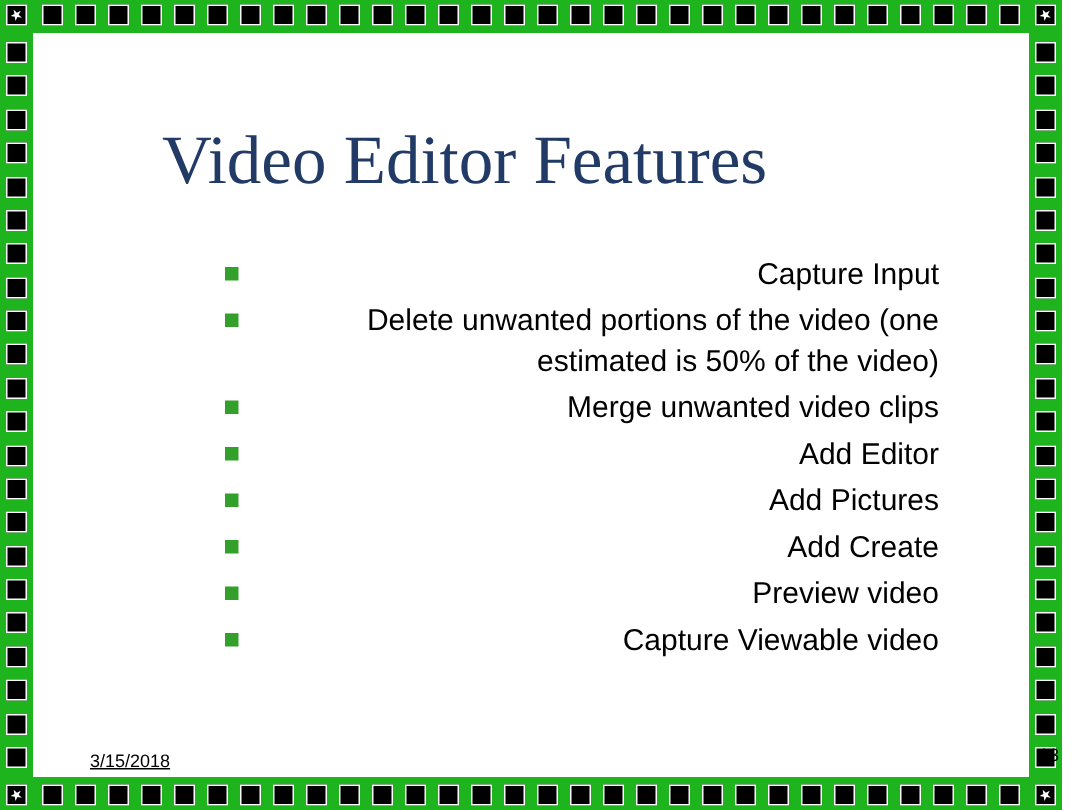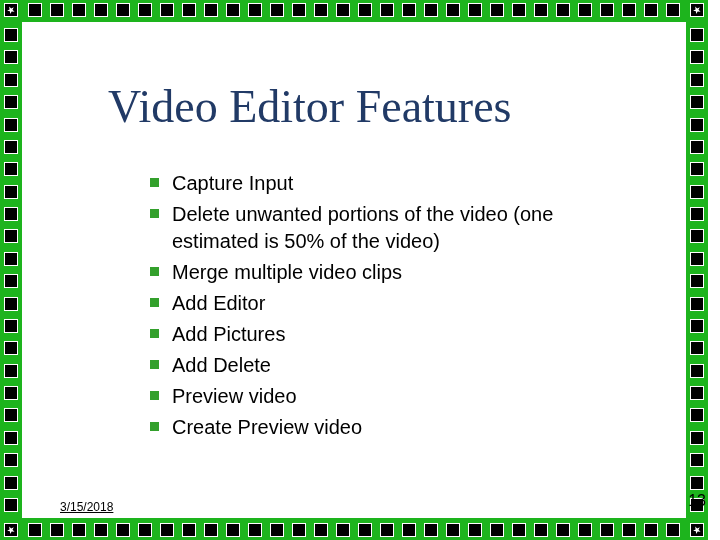--- a/index.html
+++ b/index.html
@@ -85,20 +85,21 @@
     position: absolute;
     top: 148px;
     left: 128px;
     right: 60px;
     list-style: none;
     margin: 0;
     padding: 0;
     color: #000;
     font-size: 20px;
     line-height: 1.35;
+    text-align: right;
   }
   .bullets li {
     position: relative;
     padding-left: 22px;
     margin: 0 0 4px 0;
   }
   .bullets li::before {
     content: "";
     position: absolute;
     left: 0;
@@ -112,21 +113,21 @@
     left: 38px;
     bottom: 4px;
     font-size: 12px;
     color: #000;
     text-decoration: underline;
   }
   .page-num {
     position: absolute;
     right: 2px;
     bottom: 30px;
-    font-size: 16px;
+    font-size: 12px;
     color: #000;
   }
 </style>
 </head>
 <body>
 
 <div class="slide">
 
   <div class="frame">
     <div class="edge top"></div>
@@ -249,24 +250,24 @@
     <div class="corner tr"></div>
     <div class="corner bl"></div>
     <div class="corner br"></div>
   </div>
 
   <div class="content">
     <div class="title">Video Editor Features</div>
     <ul class="bullets">
       <li><span>Capture Input</span></li>
       <li><span>Delete unwanted portions of the video (one estimated is 50% of the video)</span></li>
-      <li><span>Merge multiple video clips</span></li>
+      <li><span>Merge unwanted video clips</span></li>
       <li><span>Add Editor</span></li>
       <li><span>Add Pictures</span></li>
-      <li><span>Add Delete</span></li>
+      <li><span>Add Create</span></li>
       <li><span>Preview video</span></li>
-      <li><span>Create Preview video</span></li>
+      <li><span>Capture Viewable video</span></li>
     </ul>
     <div class="footer-date">3/15/2018</div>
   </div>
 
   <div class="page-num">13</div>
 </div>
 
 </body></html>

